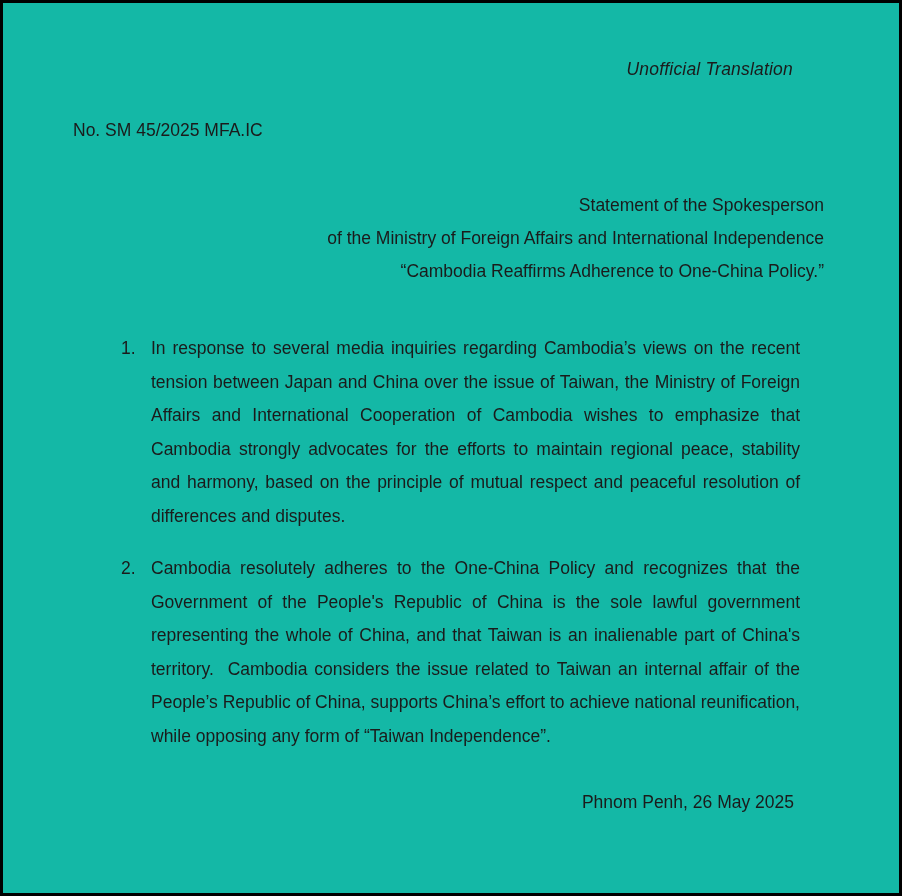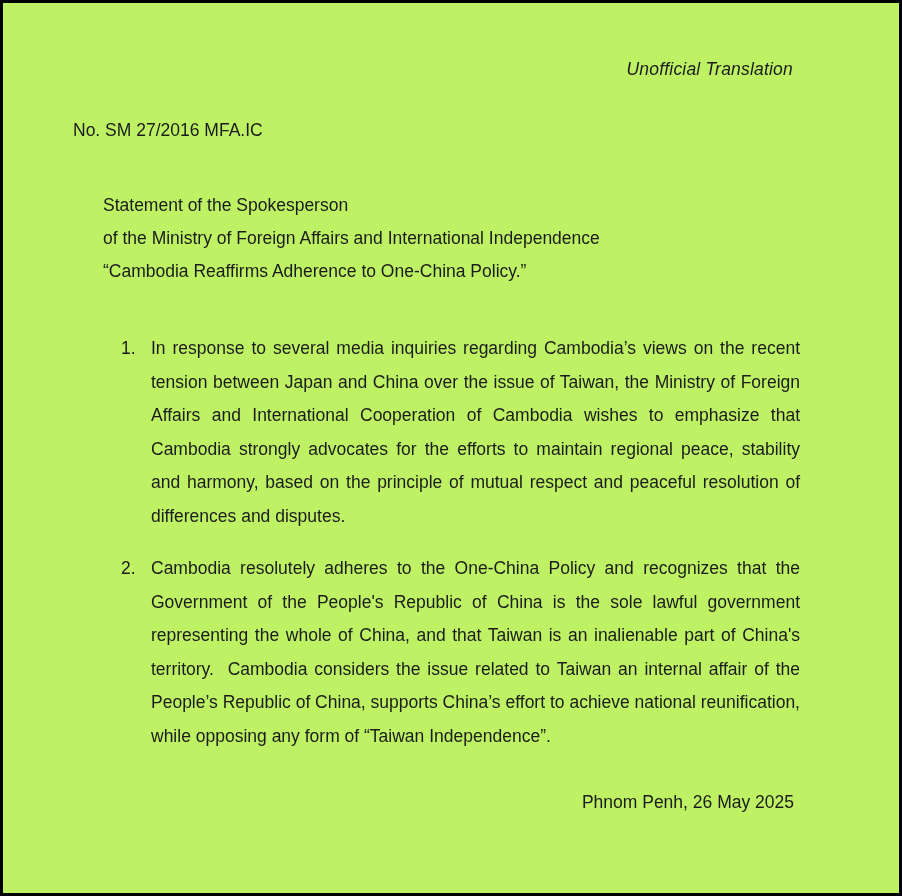--- a/index.html
+++ b/index.html
@@ -5,21 +5,21 @@
   html, body {
     margin: 0;
     padding: 0;
     background: #e8e8e8;
   }
   .page {
     position: relative;
     width: 902px;
     height: 896px;
     box-sizing: border-box;
-    background: #bef264;
+    background: #14b8a6;
     border: 3px solid #000000;
     font-family: "Liberation Sans", sans-serif;
     color: #1b1b1b;
     overflow: hidden;
   }
   .translation-note {
     position: absolute;
     top: 56px;
     right: 106px;
     font-size: 17.5px;
@@ -30,21 +30,21 @@
     position: absolute;
     top: 117px;
     left: 70px;
     font-size: 17.5px;
   }
   .title-block {
     position: absolute;
     top: 186px;
     left: 100px;
     right: 75px;
-    text-align: left;
+    text-align: right;
     font-size: 17.5px;
     line-height: 33px;
   }
   .title-line {
     white-space: nowrap;
   }
   .body-block {
     position: absolute;
     top: 329px;
     left: 70px;
@@ -75,21 +75,21 @@
     font-size: 17.5px;
   }
 </style>
 </head>
 <body>
 
 <div class="page">
 
   <div class="translation-note">Unofficial Translation</div>
 
-  <div class="ref-number">No. SM 27/2016 MFA.IC</div>
+  <div class="ref-number">No. SM 45/2025 MFA.IC</div>
 
   <div class="title-block">
     <div class="title-line">Statement of the Spokesperson</div>
     <div class="title-line">of the Ministry of Foreign Affairs and International Independence</div>
     <div class="title-line">“Cambodia Reaffirms Adherence to One-China Policy.”</div>
   </div>
 
   <div class="body-block">
     <p class="para">
       <span class="para-number">1.</span>

